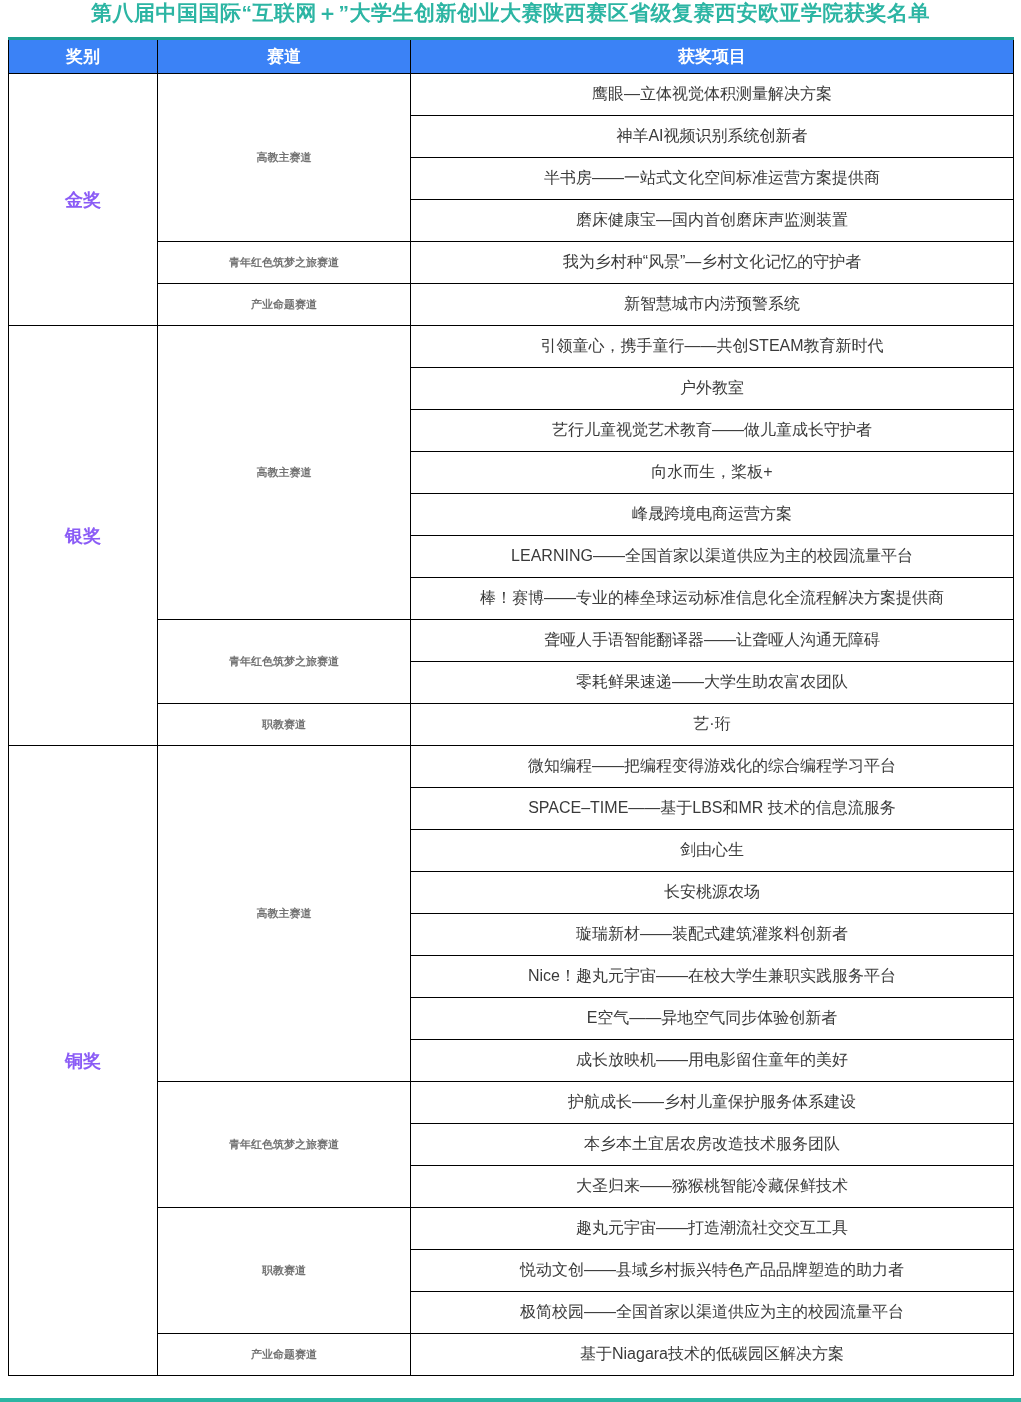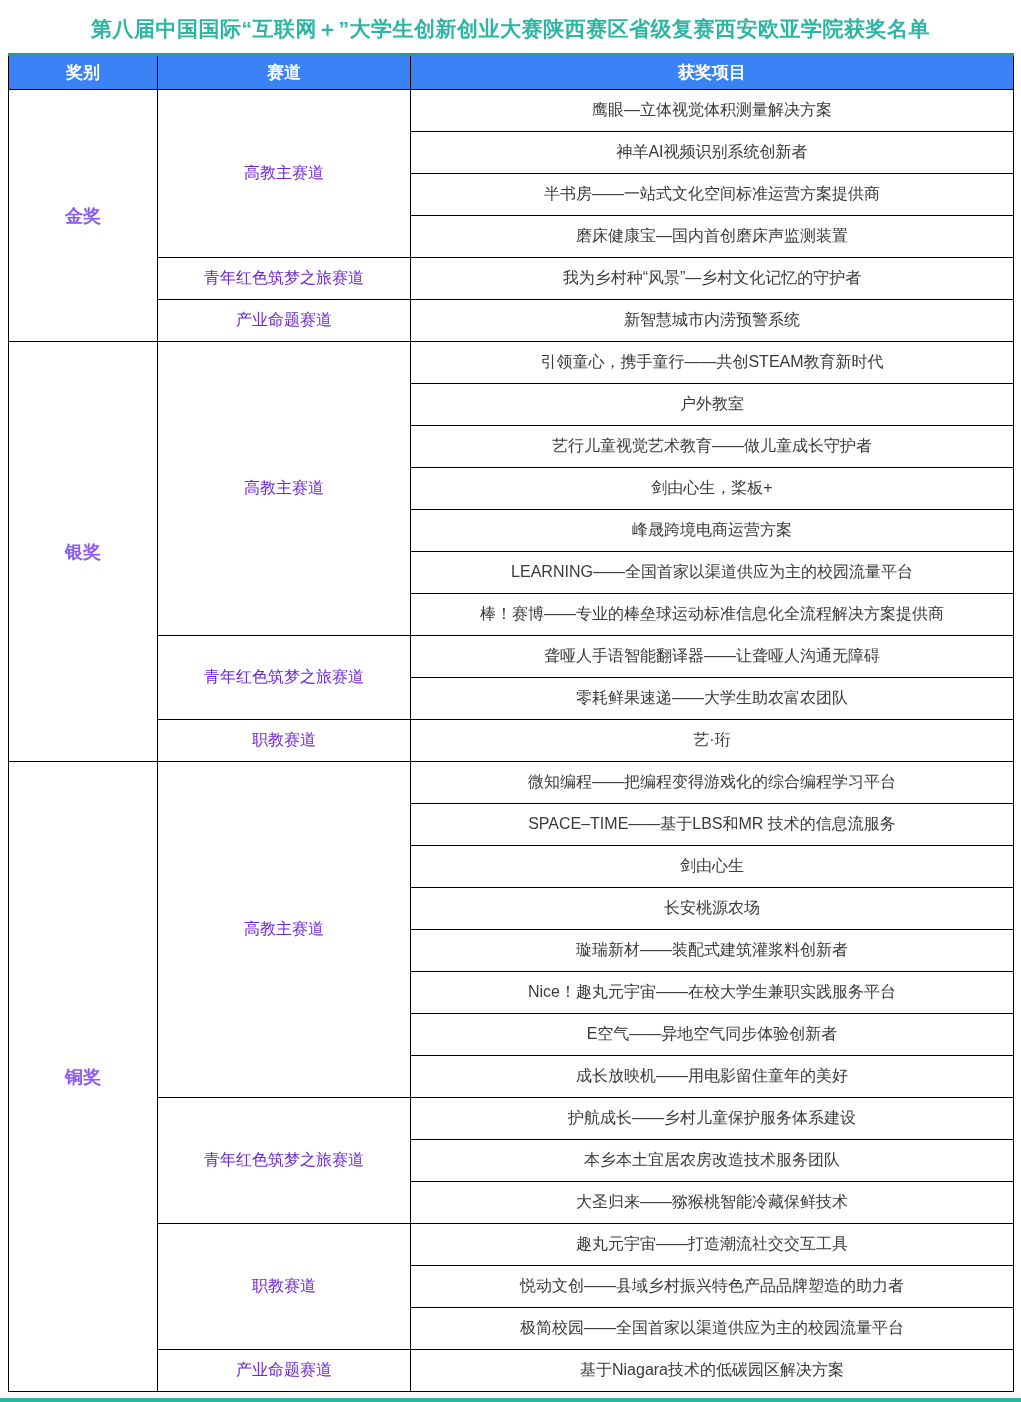--- a/index.html
+++ b/index.html
@@ -13,21 +13,21 @@
     width: 1021px;
     height: 1402px;
     overflow: hidden;
   }
   .page-title {
     text-align: center;
     color: #2CB5A3;
     font-weight: bold;
     font-size: 21px;
     letter-spacing: 0.5px;
-    padding: 16px 0 12px 0;
+    padding: 0 0 12px 0;
     line-height: 1.2;
   }
   table.award-table {
     border-collapse: collapse;
     table-layout: fixed;
     width: 1005px;
     margin-left: 8px;
   }
   .col-award  { width: 149px; }
   .col-track  { width: 253px; }
@@ -50,23 +50,23 @@
     padding: 0 16px;
     overflow: hidden;
   }
   table.award-table tbody tr { height: 42px; }
   td.award-cell {
     font-weight: bold;
     font-size: 18px;
     color: #8b5cf6;
   }
   td.track-cell {
-    font-weight: normal;
-    font-size: 16px;
-    color: #6d28d9;
+    font-weight: bold;
+    font-size: 11px;
+    color: #737373;
   }
   td.project-cell {
     font-weight: normal;
     font-size: 16px;
     color: #3A3A3A;
   }
   .bottom-bar {
     position: absolute;
     left: 0;
     bottom: 0;
@@ -121,21 +121,21 @@
         <td class="track-cell" rowspan="7">高教主赛道</td>
         <td class="project-cell">引领童心，携手童行——共创STEAM教育新时代</td>
       </tr>
       <tr>
         <td class="project-cell">户外教室</td>
       </tr>
       <tr>
         <td class="project-cell">艺行儿童视觉艺术教育——做儿童成长守护者</td>
       </tr>
       <tr>
-        <td class="project-cell">剑由心生，桨板+</td>
+        <td class="project-cell">向水而生，桨板+</td>
       </tr>
       <tr>
         <td class="project-cell">峰晟跨境电商运营方案</td>
       </tr>
       <tr>
         <td class="project-cell">LEARNING——全国首家以渠道供应为主的校园流量平台</td>
       </tr>
       <tr>
         <td class="project-cell">棒！赛博——专业的棒垒球运动标准信息化全流程解决方案提供商</td>
       </tr>

